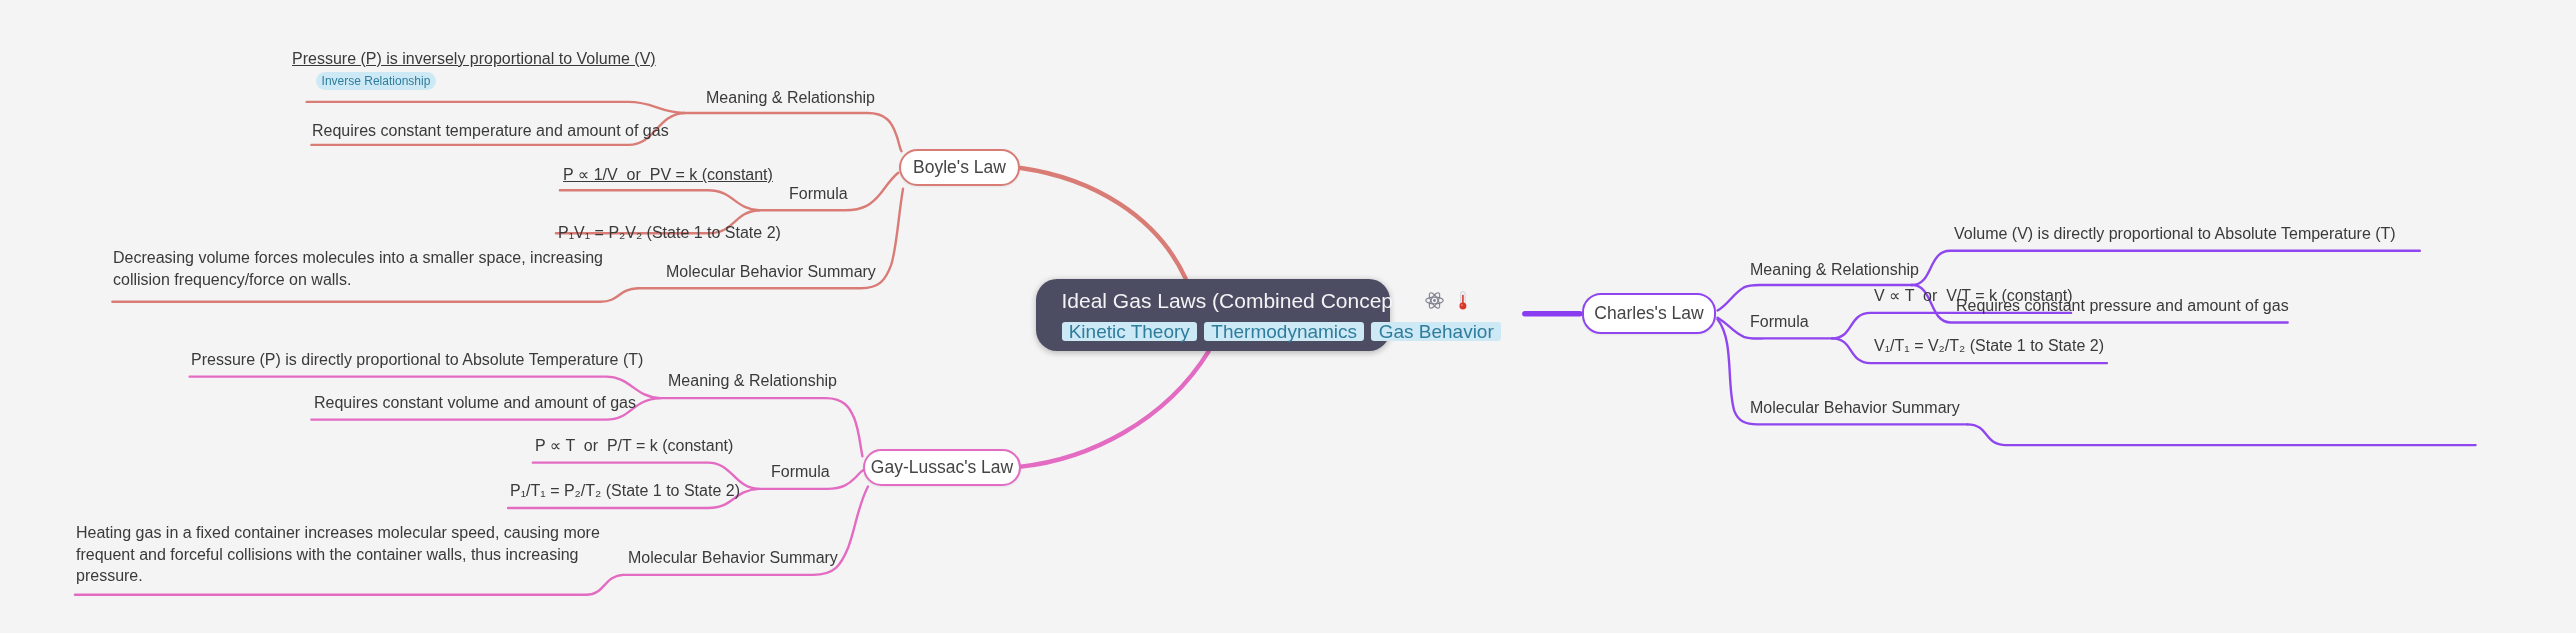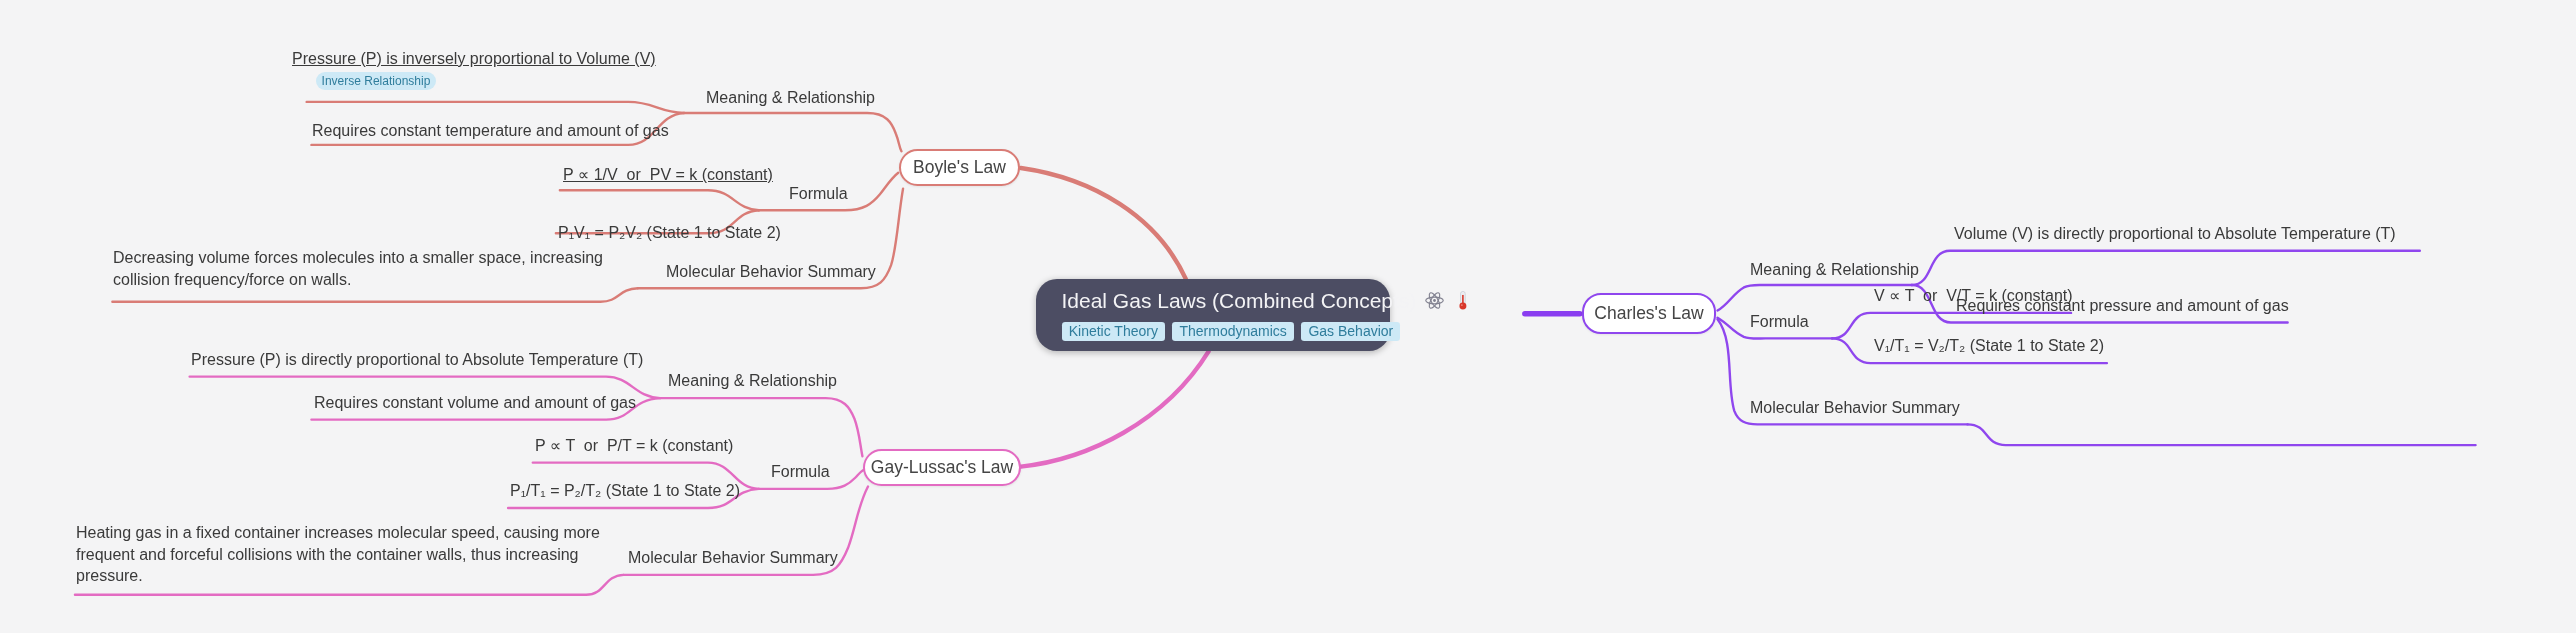--- a/index.html
+++ b/index.html
@@ -22,21 +22,21 @@
   .node{position:absolute;background:#ffffff;display:flex;align-items:center;justify-content:center;
         font-size:17.5px;color:#454545;border-radius:19px;box-shadow:0 0.8px 2.4px rgba(0,0,0,.08);white-space:nowrap;}
   .node.boyle{border:2.4px solid var(--boyle);}
   .node.charles{border:2.8px solid var(--charles);}
   .node.gaylussac{border:2.4px solid var(--gaylussac);text-align:center;}
   .root-node{position:absolute;left:1020px;top:279px;width:354px;height:72px;background:var(--root-bg);
         border-radius:21px;box-shadow:0 1.6px 6.4px rgba(0,0,0,.25);margin-left:16px;}
   .root-title-row{position:absolute;left:25.5px;top:9.6px;display:flex;align-items:center;gap:8px;}
   .root-title{font-size:21px;color:var(--root-text);white-space:nowrap;}
   .root-tags{position:absolute;left:25.5px;top:43px;display:flex;gap:7.2px;}
-  .tag{background:var(--tag-bg);color:var(--tag-text);font-size:14px;line-height:17.5px;
+  .tag{background:var(--tag-bg);color:var(--tag-text);font-size:19px;line-height:17.5px;
        padding:0.8px 7.2px;border-radius:3.2px;white-space:nowrap;}
   .mini-tag{position:absolute;background:var(--tag-bg);color:var(--tag-text);font-size:12px;
        line-height:16.7px;padding:0.8px 5.6px;border-radius:9px;white-space:nowrap;}
   .icon{display:inline-flex;align-items:center;}
 </style>
 </head>
 <body>
 
 <div id="canvas">
 

